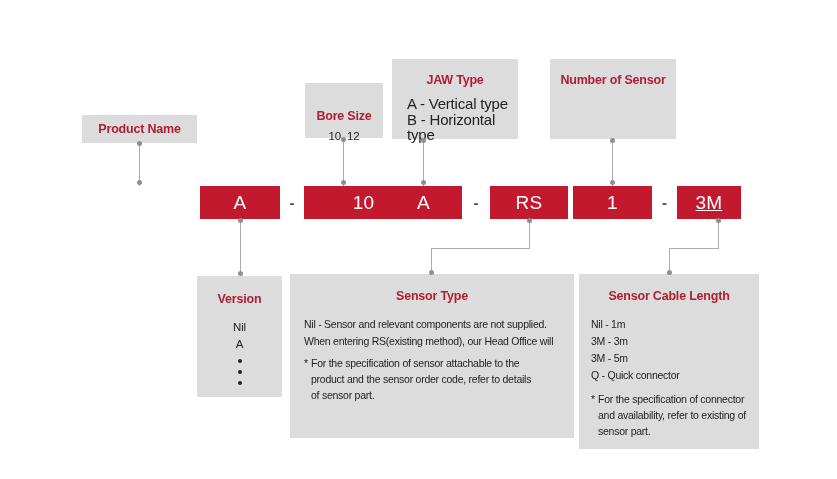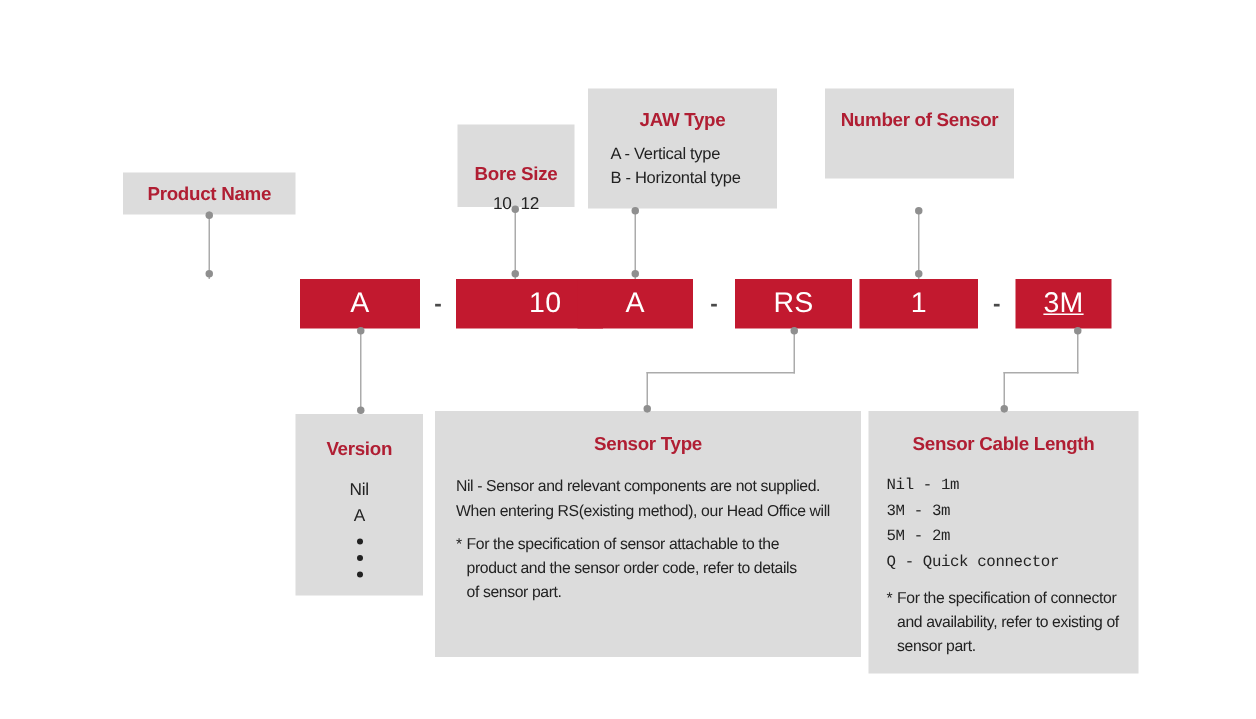--- a/index.html
+++ b/index.html
@@ -9,48 +9,48 @@
     background:#ffffff;
     font-family:"Liberation Sans", sans-serif;
     color:var(--text,#222);
     overflow:hidden;
   }
   
   .gbox{position:absolute;background:var(--box-gray,#dcdcdc);}
   .box-product{left:82px;top:115px;width:115px;height:28px;}
   .box-bore{left:305px;top:83px;width:78px;height:55px;}
   .box-jaw{left:392px;top:59px;width:126px;height:80px;}
-  .box-nos{left:550px;top:59px;width:126px;height:60px;}
+  .box-nos{left:550px;top:59px;width:126px;height:80px;}
   .box-version{left:197px;top:276px;width:85px;height:121px;}
   .box-stype{left:290px;top:274px;width:284px;height:164px;}
   .box-scable{left:579px;top:274px;width:180px;height:175px;}
 
   .gtitle{
     font-weight:bold;font-size:12.5px;letter-spacing:-0.2px;
     color:var(--title-red,#b01e33);text-align:center;line-height:15px;
   }
   .box-product .gtitle{line-height:28px;}
   .box-bore .gtitle{margin-top:26px;}
   .box-jaw .gtitle,.box-nos .gtitle{margin-top:14px;}
   .box-version .gtitle{margin-top:16px;}
   .box-stype .gtitle,.box-scable .gtitle{margin-top:15px;}
 
-  .gbody{font-size:11px;line-height:15.5px;color:var(--text,#222);letter-spacing:-0.2px;}
+  .gbody{font-size:15px;line-height:15.5px;color:var(--text,#222);letter-spacing:-0.2px;}
   .box-bore .gbody{margin-top:5px;font-size:11.5px;text-align:center;}
   .box-jaw .gbody{margin-top:8px;padding-left:15px;text-align:left;}
   .box-nos .gbody{margin-top:8px;text-align:center;}
   .box-version .gbody{margin-top:12px;font-size:11.5px;line-height:17px;text-align:center;}
 
   .vdots{margin-top:6px;}
   .vdots i{display:block;width:4px;height:4px;border-radius:50%;background:#222;margin:7px auto 0;}
   .vdots i:first-child{margin-top:0;}
 
   .para{margin:12px 8px 0 14px;font-size:10.5px;line-height:16.5px;letter-spacing:-0.25px;text-align:left;}
   .para div,.nlines div,.list div{white-space:nowrap;}
-  .list{margin:12px 0 0 12px;font-size:10.5px;line-height:17px;letter-spacing:-0.25px;text-align:left;font-family:Liberation Mono, monospace;}
+  .list{margin:12px 0 0 12px;font-size:10.5px;line-height:17px;letter-spacing:-0.25px;text-align:left;}
   .note{position:relative;margin:6px 8px 0 14px;font-size:10.5px;line-height:16px;letter-spacing:-0.25px;text-align:left;}
   .box-scable .note{margin:7px 0 0 12px;}
   .nmark{position:absolute;left:0;top:0;}
   .nlines{padding-left:7px;}
 
   
   .rbox{
     position:absolute;top:186px;height:33px;
     background:var(--box-red,#c2192f);color:var(--code-text,#fff);
     display:flex;align-items:center;justify-content:center;
@@ -151,21 +151,21 @@
         <div>of sensor part.</div>
       </div>
     </div>
   </div>
 
   <div class="gbox box-scable">
     <div class="gtitle">Sensor Cable Length</div>
     <div class="list">
       <div>Nil - 1m</div>
       <div>3M - 3m</div>
-      <div>5M - 2m</div>
+      <div>3M - 5m</div>
       <div>Q - Quick connector</div>
     </div>
     <div class="note">
       <span class="nmark">*</span>
       <div class="nlines">
         <div>For the specification of connector</div>
         <div>and availability, refer to existing of</div>
         <div>sensor part.</div>
       </div>
     </div>

